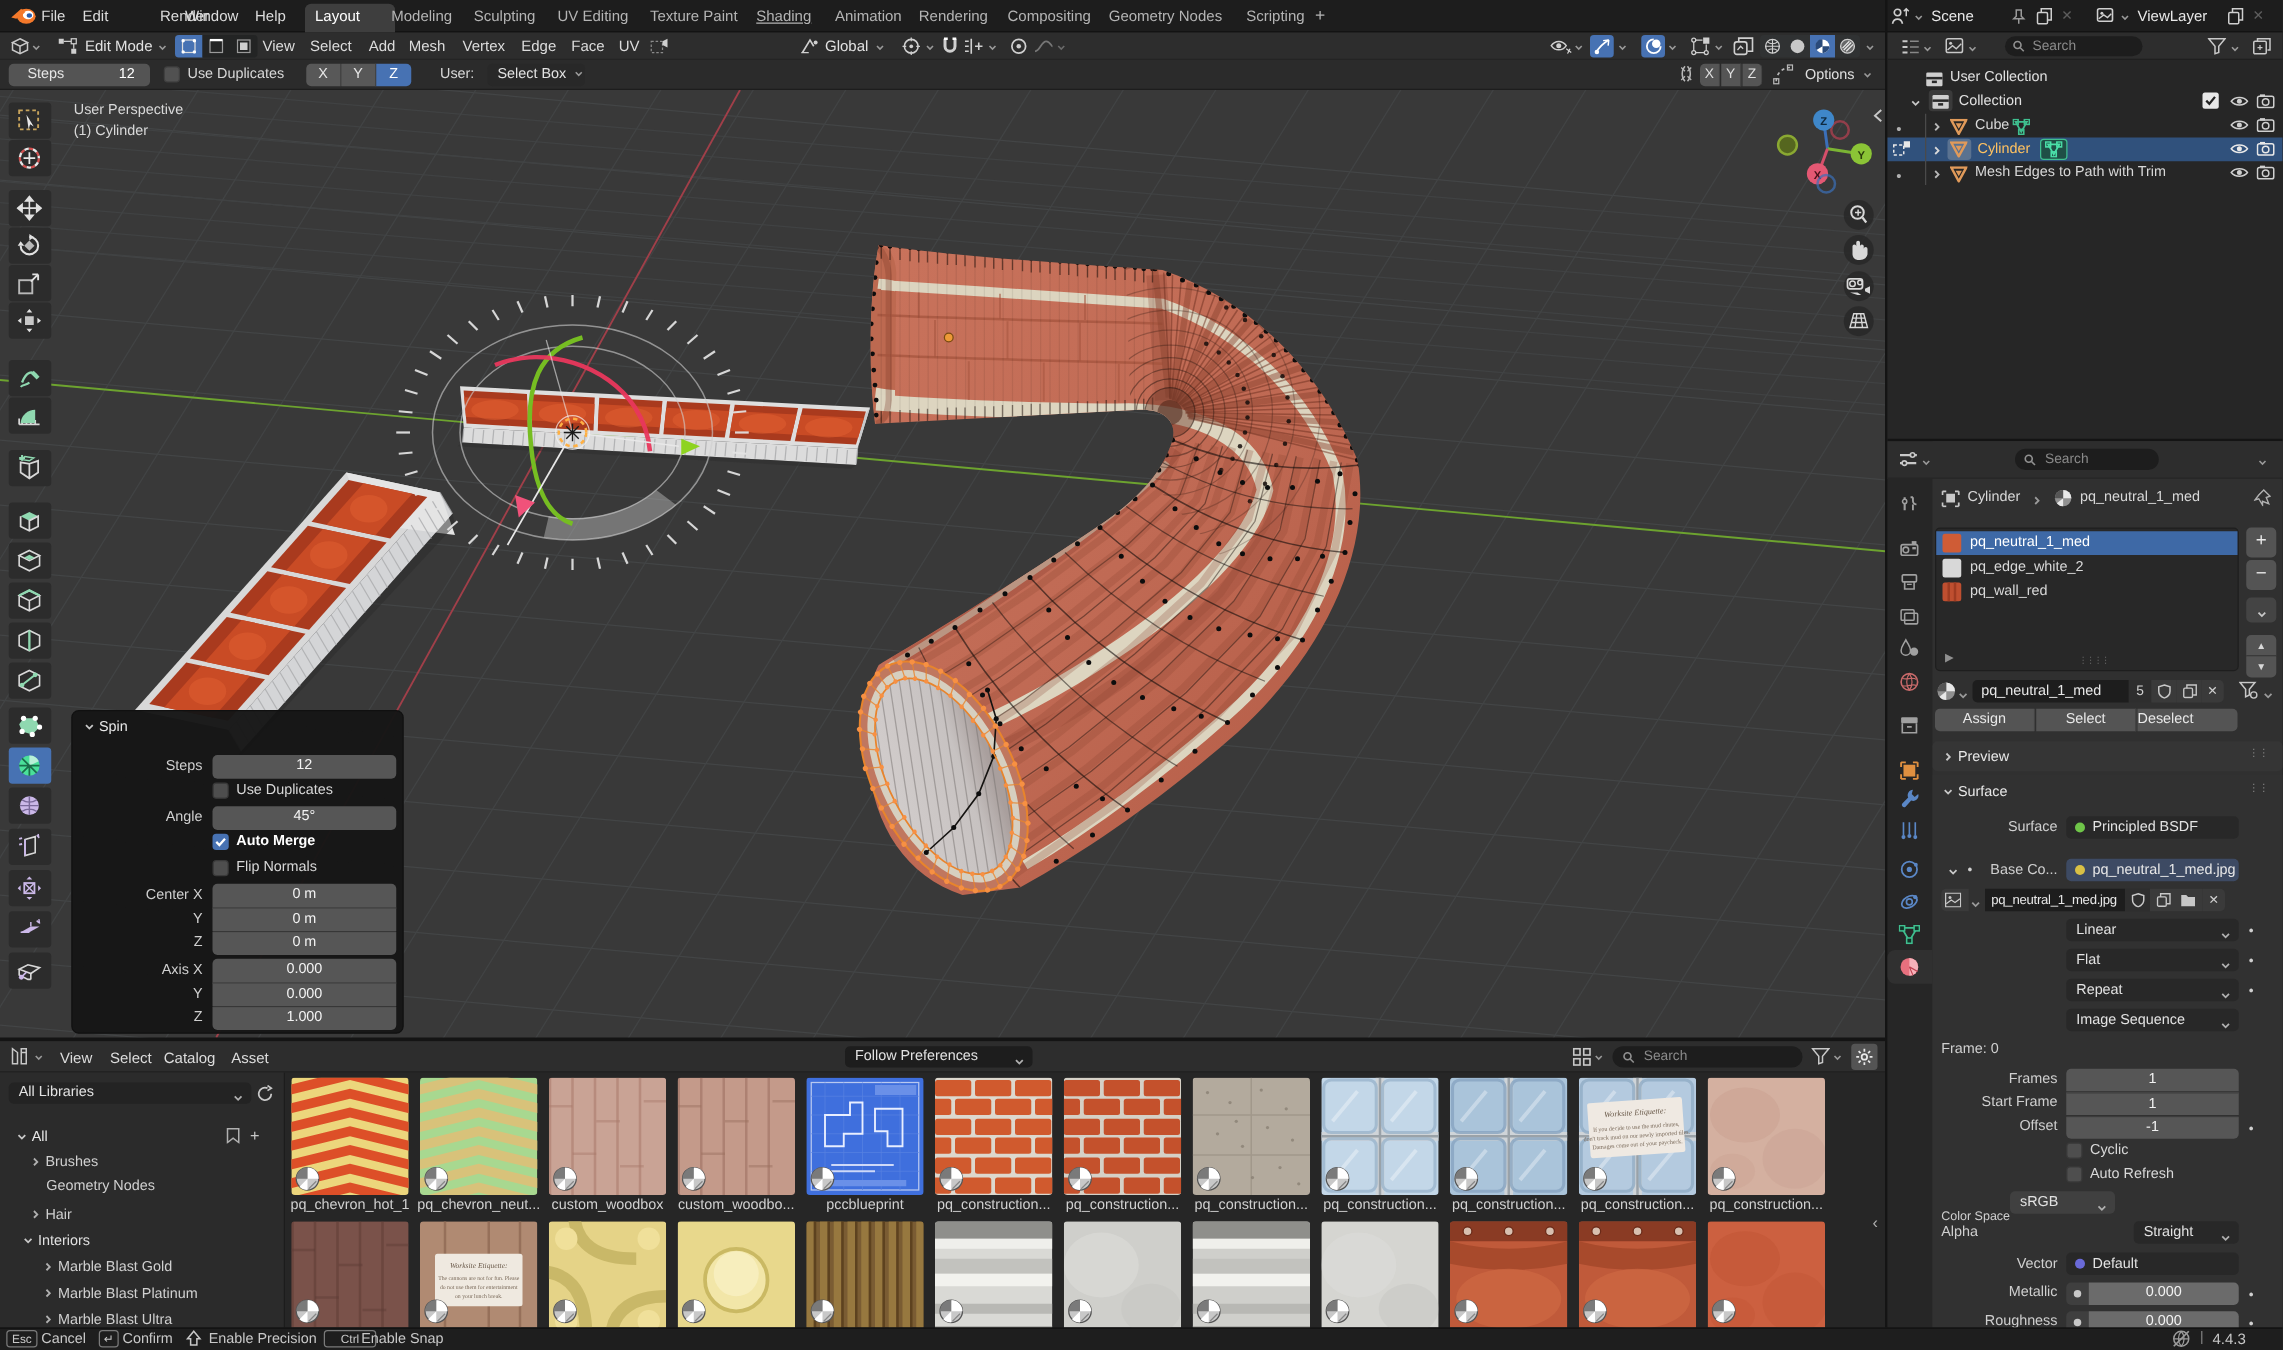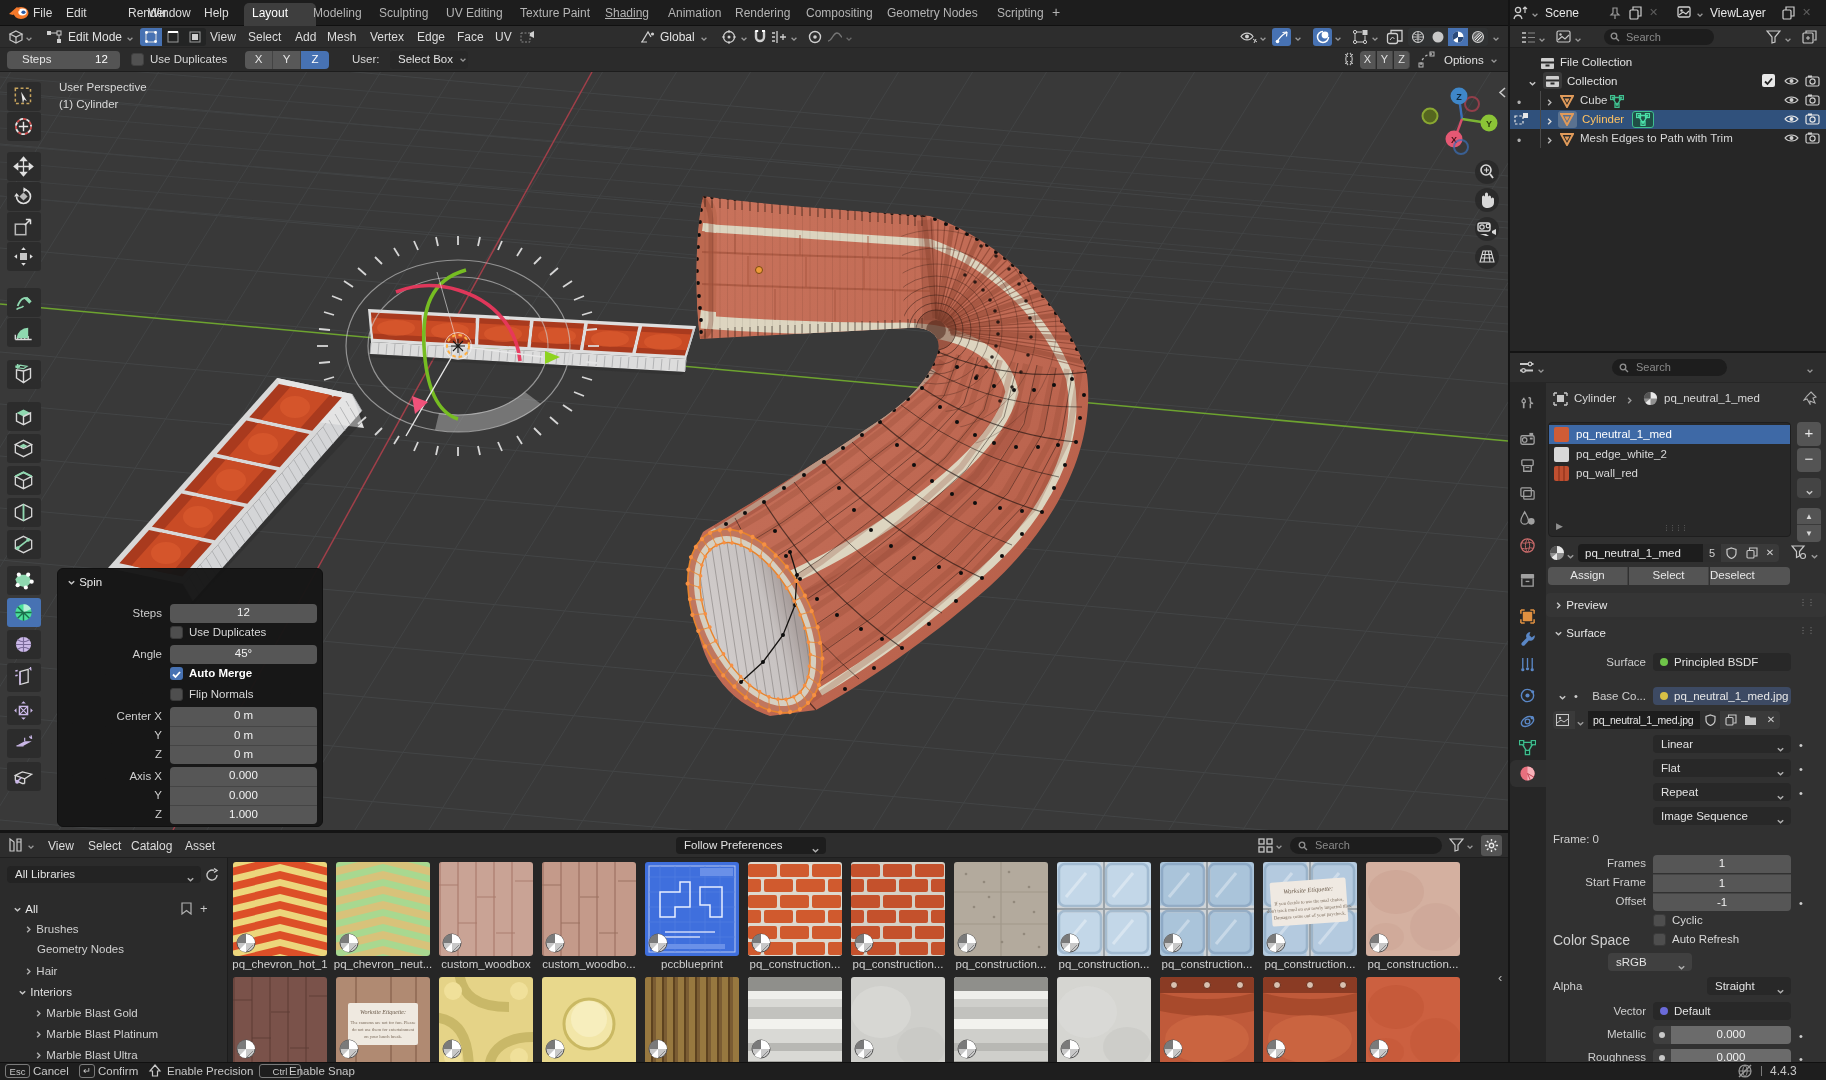--- a/index.html
+++ b/index.html
@@ -1229,21 +1229,21 @@
 <svg class="abs" style="left:1802px;top:30px" width="15" height="14" viewBox="0 0 15 14">
     <rect x="1" y="3" width="10" height="10" rx="1" fill="none" stroke="#c8c8c8" stroke-width="1.2"></rect>
     <path d="M4 3 V1 H14 V10 H12" fill="none" stroke="#c8c8c8" stroke-width="1.2"></path>
     <path d="M4 8 h4 M6 6 v4" stroke="#c8c8c8"></path>
   </svg>
 <svg class="abs" style="left:1540px;top:57px" width="15" height="13" viewBox="0 0 15 13">
     <rect x="1" y="1" width="13" height="11" rx="1" fill="#cfcfcf"></rect>
     <rect x="1" y="4.5" width="13" height="2" fill="#2a2a2a"></rect>
     <rect x="5.5" y="7.5" width="4" height="2" fill="#2a2a2a"></rect>
   </svg>
-<div class="abs tx" style="left:1560px;top:56px;font-size:11.5px;color:#e0e0e0;">File Collection</div>
+<div class="abs tx" style="left:1560px;top:56px;font-size:11.5px;color:#e0e0e0;">User Collection</div>
 <div class="abs tx" style="left:1528px;top:77px;font-size:10px;color:#d5d5d5;"><svg width="9" height="9" viewBox="0 0 10 10" style="vertical-align:middle">
       <path d="M2 3.5 L5 6.5 L8 3.5" fill="none" stroke="#c8c8c8" stroke-width="1.6"></path>
     </svg></div>
 <div class="abs" style="left:1543px;top:72px;width:19px;height:17px;background:#3a3a3a;border-radius:3px;"></div>
 <svg class="abs" style="left:1545px;top:75px" width="15" height="13" viewBox="0 0 15 13">
     <rect x="1" y="1" width="13" height="11" rx="1" fill="#cfcfcf"></rect>
     <rect x="1" y="4.5" width="13" height="2" fill="#2a2a2a"></rect>
     <rect x="5.5" y="7.5" width="4" height="2" fill="#2a2a2a"></rect>
   </svg>
 <div class="abs tx" style="left:1567px;top:75px;font-size:11.5px;color:#e0e0e0;">Collection</div>
@@ -1603,21 +1603,21 @@
     </div>
     <div class="abs tx" style="left:1646px;top:895px;font-size:11.5px;color:#cfcfcf;transform:translateX(-100%);">Offset</div>
     <div class="abs" style="left:1653px;top:893px;width:138px;height:18px;background:#565656;border-radius:0 0 4px 4px;border-top:1px solid #454545;">
       <div style="text-align:center;font-size:11.5px;color:#f2f2f2;padding-top:2px">-1</div>
     </div>
     <div class="abs tx" style="left:1799px;top:897px;font-size:11px;color:#cfcfcf;">•</div>
     <div class="abs" style="left:1653px;top:914px;width:13px;height:13px;background:#4e4e4e;border:1px solid #3a3a3a;border-radius:3px;"></div>
     <div class="abs tx" style="left:1672px;top:914px;font-size:11.5px;color:#d8d8d8;">Cyclic</div>
     <div class="abs" style="left:1653px;top:933px;width:13px;height:13px;background:#4e4e4e;border:1px solid #3a3a3a;border-radius:3px;"></div>
     <div class="abs tx" style="left:1672px;top:933px;font-size:11.5px;color:#d8d8d8;">Auto Refresh</div>
-    <div class="abs tx" style="left:1553px;top:932px;font-size:14px;color:#cfcfcf;">Color Space</div>
+    <div class="abs tx" style="left:1553px;top:968px;font-size:10px;color:#cfcfcf;">Color Space</div>
     <div class="abs" style="left:1608px;top:953px;width:84px;height:18px;background:#404040;border-radius:4px;">
       <div style="font-size:11.5px;color:#e2e2e2;padding:2.5px 0 0 8px">sRGB</div>
       <div style="position:absolute;right:6px;top:5px"><svg width="9" height="9" viewBox="0 0 10 10" style="vertical-align:middle">
           <path d="M2 3.5 L5 6.5 L8 3.5" fill="none" stroke="#b0b0b0" stroke-width="1.6"></path>
         </svg></div>
     </div>
     <div class="abs tx" style="left:1553px;top:980px;font-size:11.5px;color:#cfcfcf;">Alpha</div>
     <div class="abs" style="left:1707px;top:977px;width:84px;height:18px;background:#282828;border-radius:4px;">
       <div style="font-size:11.5px;color:#e2e2e2;padding:2.5px 0 0 8px">Straight</div>
       <div style="position:absolute;right:6px;top:5px"><svg width="9" height="9" viewBox="0 0 10 10" style="vertical-align:middle">

